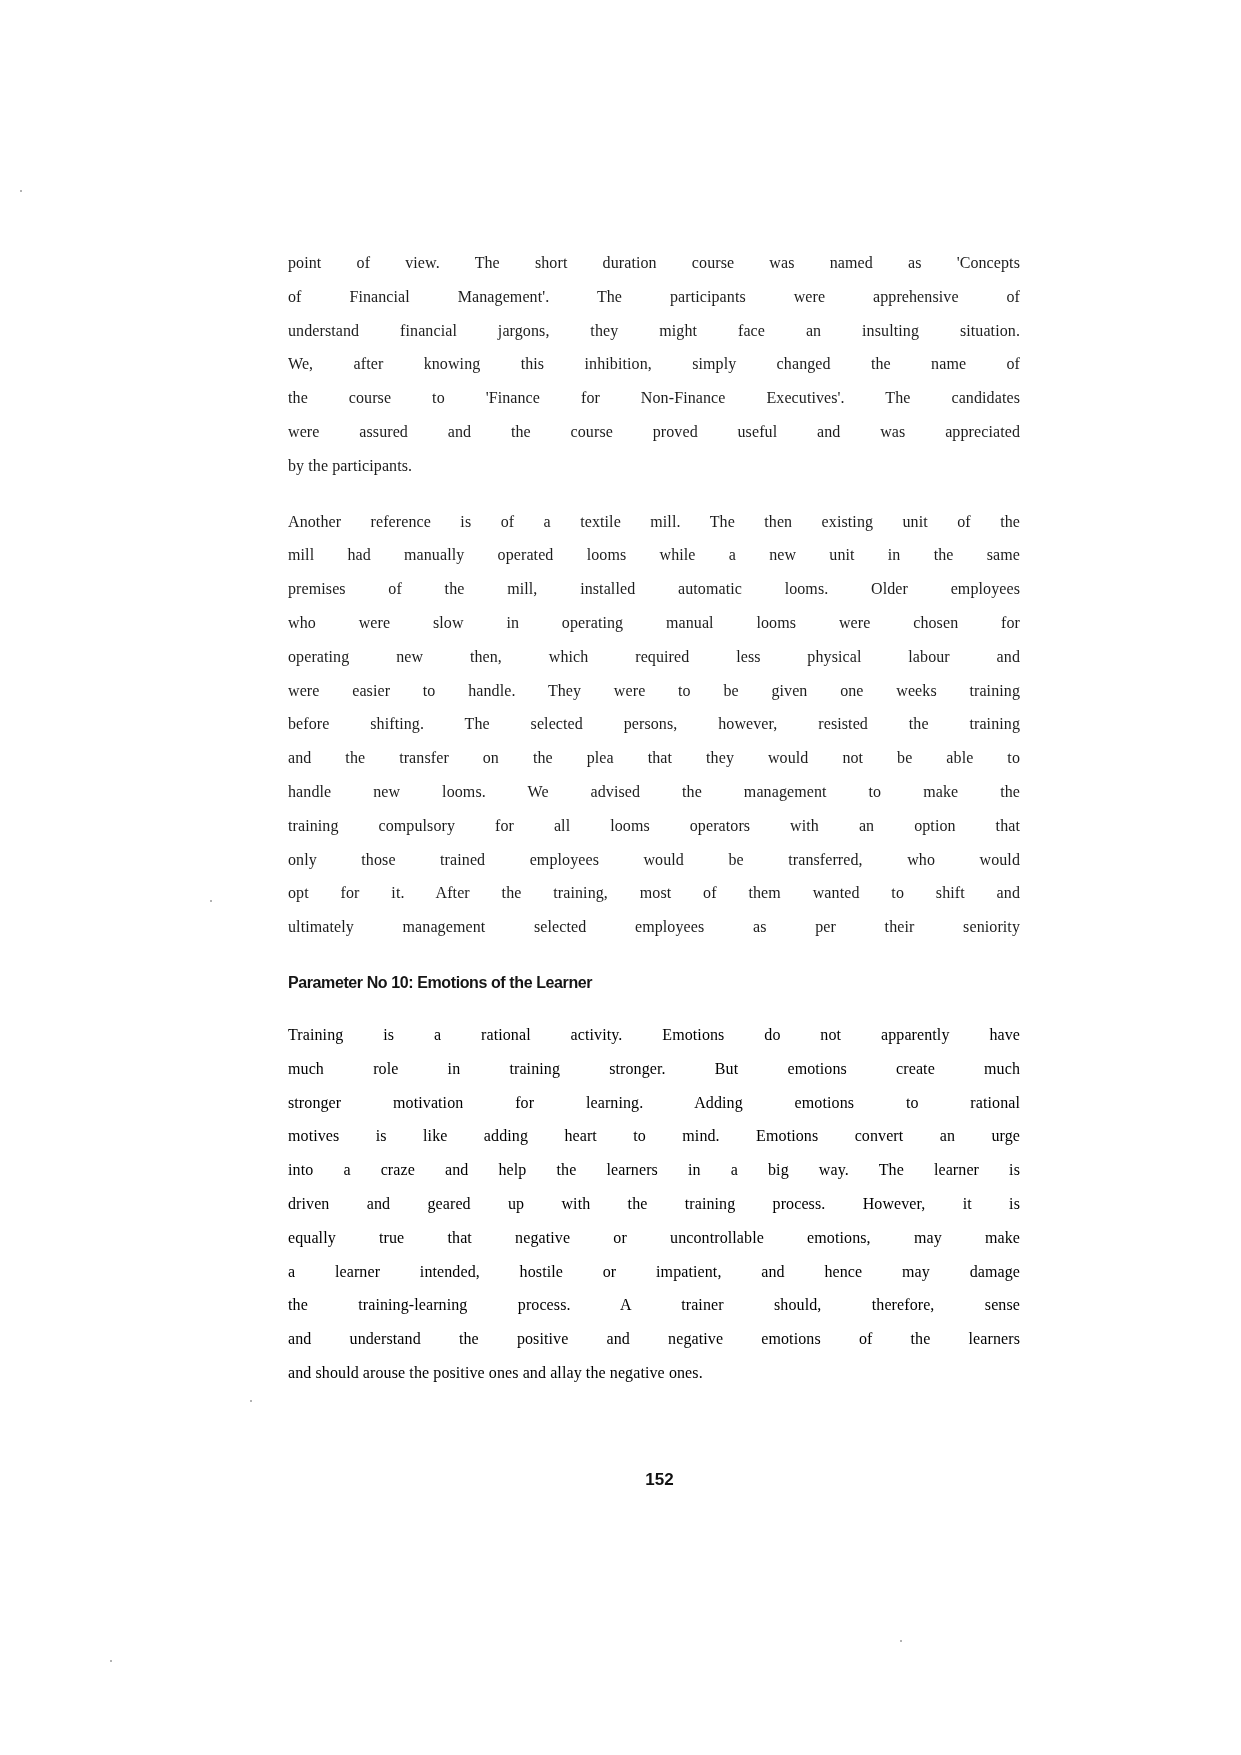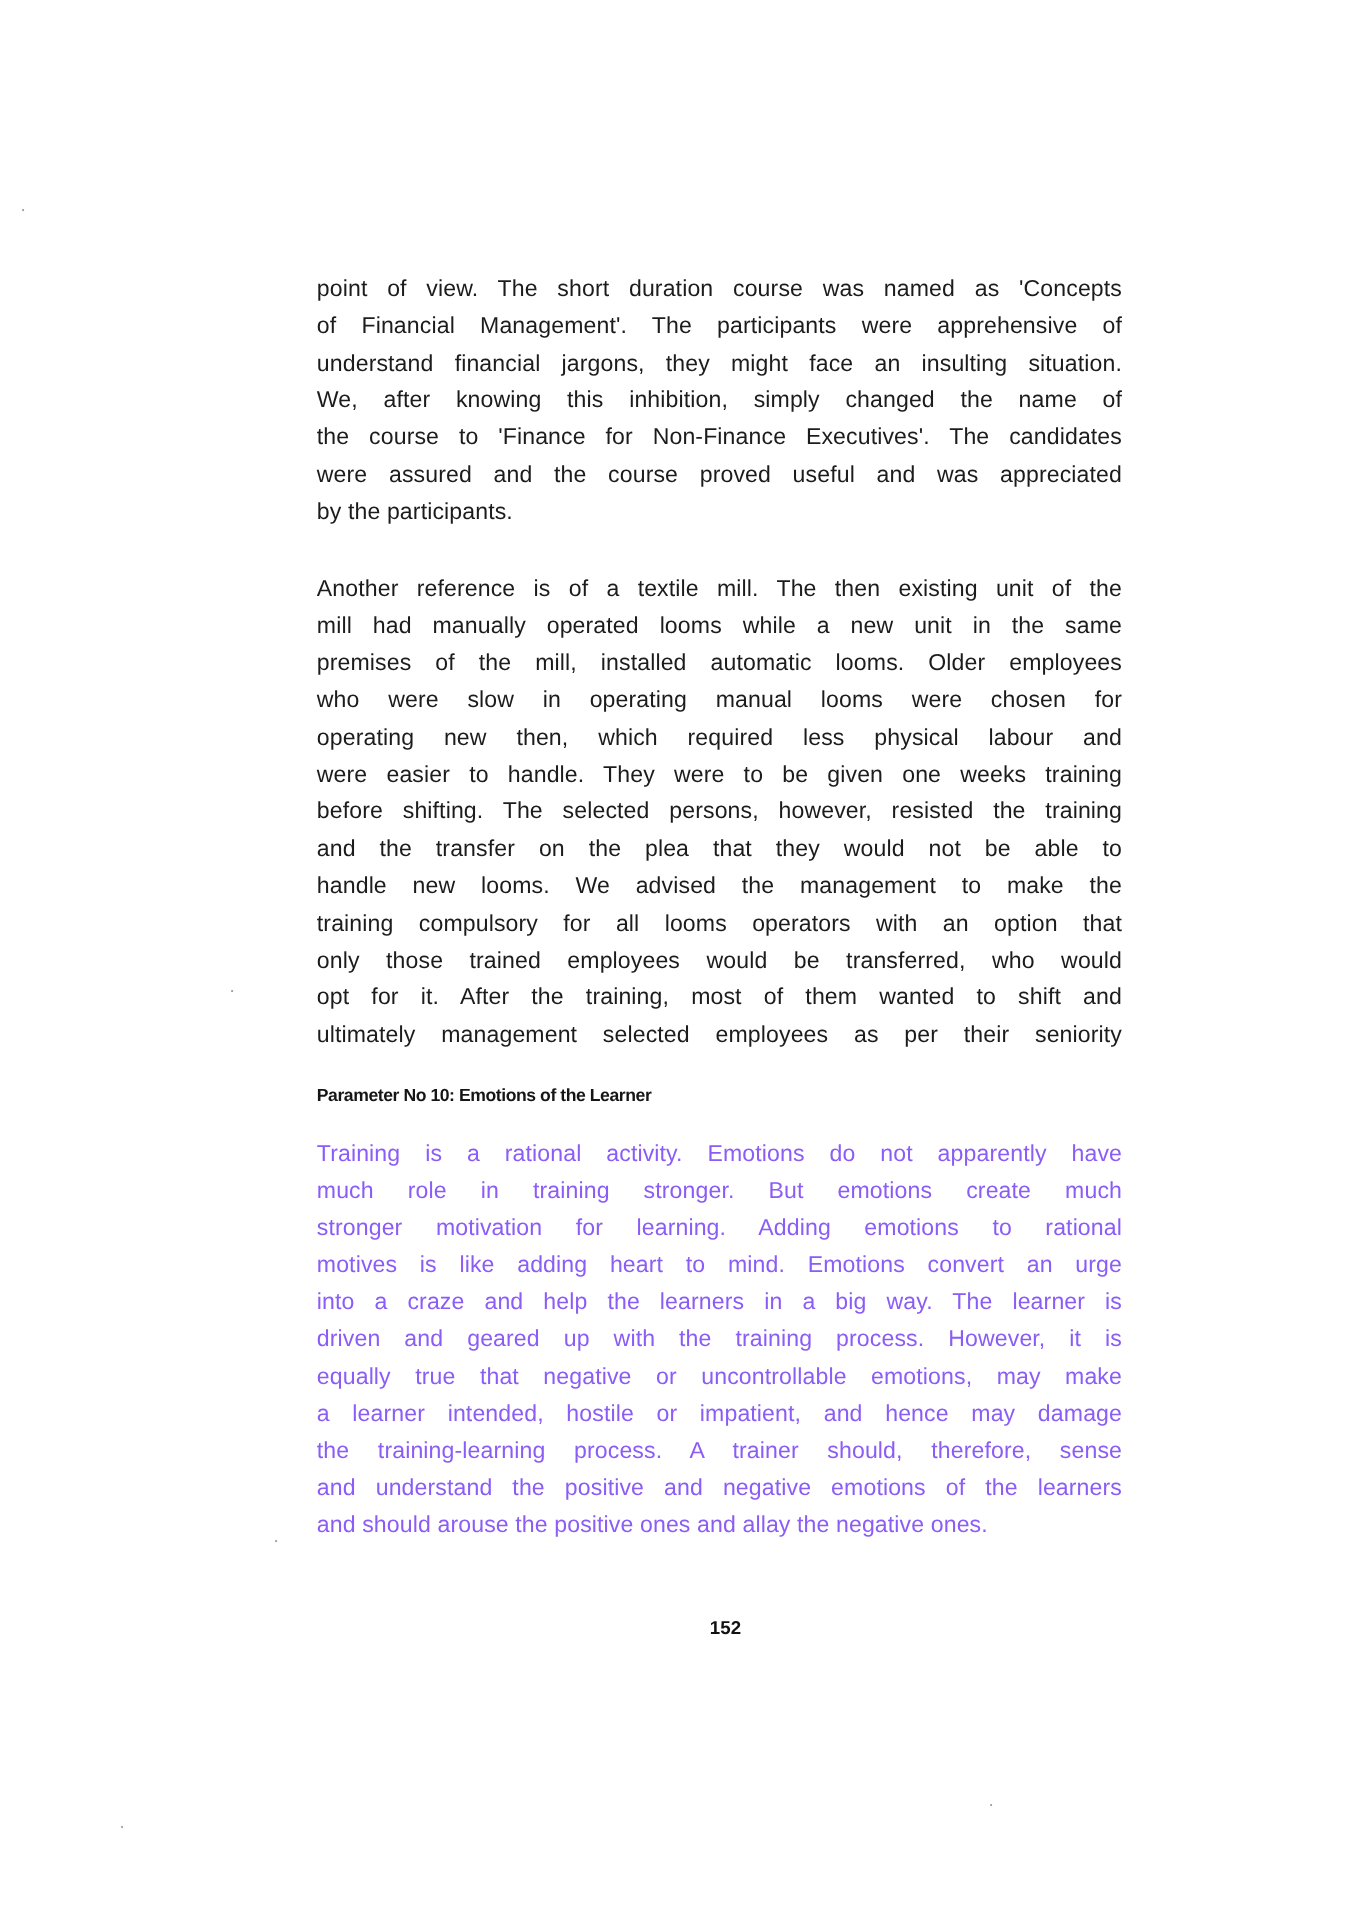--- a/index.html
+++ b/index.html
@@ -16,48 +16,49 @@
       color: #1a1a1a;
     }
     .page {
       position: absolute;
       left: 288px;
       top: 246px;
       width: 732px;
     }
     .para {
       margin: 0;
-      font-size: 21px;
+      font-size: 16px;
       line-height: 33.8px;
       text-align: justify;
       letter-spacing: 0.1px;
       font-stretch: condensed;
       color: #1c1c1c;
+      font-family: Liberation Serif, serif;
     }
     .para .line {
       display: block;
       text-align: justify;
       text-align-last: justify;
       white-space: nowrap;
     }
     .para .line.last {
       text-align-last: left;
     }
     #para-1 { margin-top: 0; }
-    #para-2 { margin-top: 36px; }
+    #para-2 { margin-top: 22px; }
     .heading {
       margin: 22px 0 0 0;
       font-size: 16px;
       font-weight: bold;
       line-height: 34px;
       letter-spacing: -0.4px;
       color: #151515;
     }
     #para-3 { margin-top: 18px; }
-    #para-3 .line { color: #8b5cf6; }
+    #para-3 .line { color: #000000; }
     .page-number {
       position: absolute;
       left: 0;
       width: 1241px;
       top: 1470px;
       text-align: center;
       font-size: 17px;
       font-weight: bold;
       color: #111;
       padding-left: 39px;

